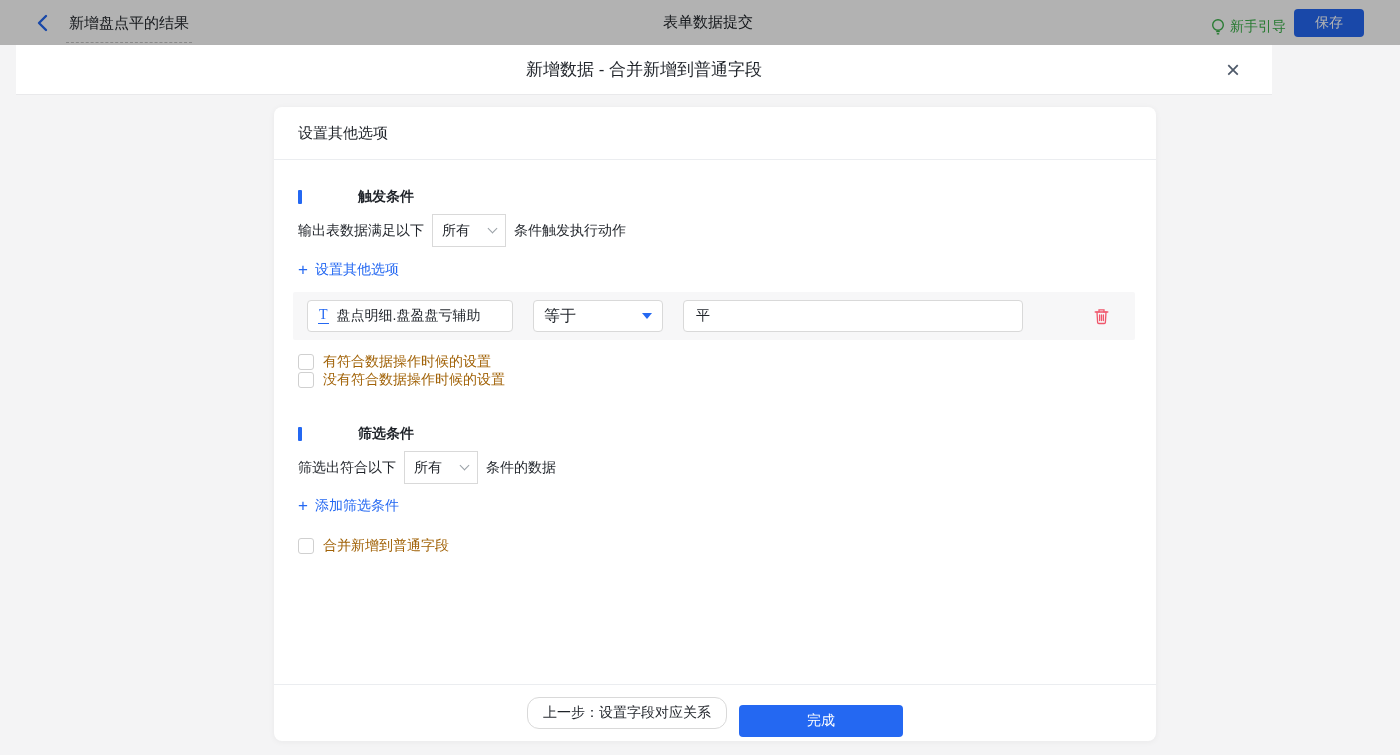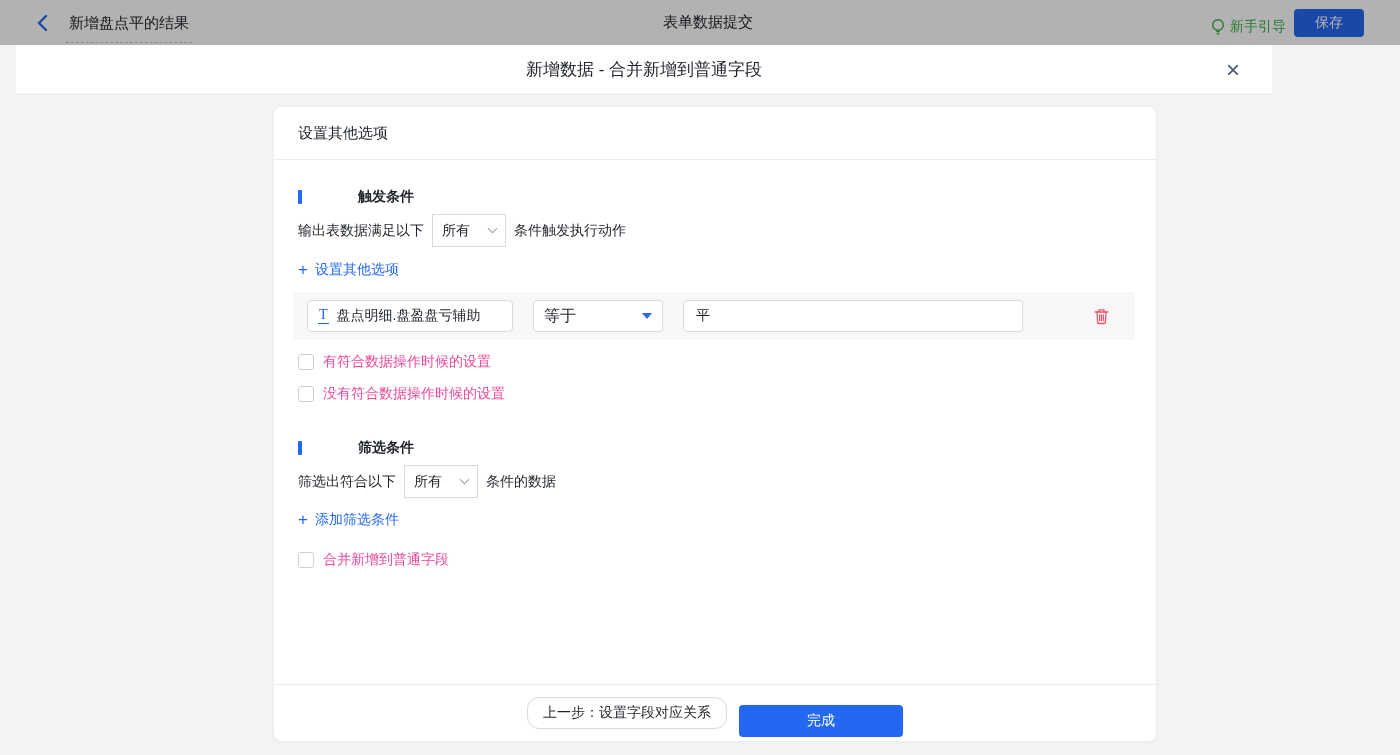--- a/index.html
+++ b/index.html
@@ -96,24 +96,24 @@
   .f1-text { font-size:14px; color:#1f2329; white-space:nowrap; overflow:hidden; }
   .f2 { width:130px; margin-left:20px; padding:0 10px; justify-content:space-between; cursor:pointer; }
   .tri-down { width:0; height:0; border-left:5px solid transparent; border-right:5px solid transparent; border-top:6px solid #2468f2; }
   .f3 { width:340px; margin-left:20px; }
   .f3 input {
     width:100%; height:100%; border:none; outline:none; background:transparent;
     padding:0 12px; font-size:14px; color:#1f2329; font-family:inherit;
   }
   .trash-btn { margin-left:auto; margin-right:12px; display:flex; cursor:pointer; }
 
-  .checkbox-row { display:flex; align-items:center; gap:9px; font-size:14px; color:#ec4899; }
+  .checkbox-row { display:flex; align-items:center; gap:9px; font-size:14px; color:#a16207; }
   .checkbox { width:16px; height:16px; border:1px solid #d0d0d0; border-radius:3px; background:#fff; cursor:pointer; flex:none; }
   .cb-1 { margin-top:13px; }
-  .cb-2 { margin-top:14px; }
+  .cb-2 { }
   .cb-3 { margin-top:22px; }
   .mt-36 { margin-top:36px; }
 
   .card-footer {
     position:absolute; left:0; right:0; bottom:0; height:57px;
     border-top:1px solid #ebedf0; display:flex; align-items:center; justify-content:center; gap:12px;
   }
   .btn-prev {
     width:200px; height:32px; background:#fff; border:1px solid #d9d9d9; border-radius:12px;
     font-size:14px; color:#1f2329; cursor:pointer; font-family:inherit;

